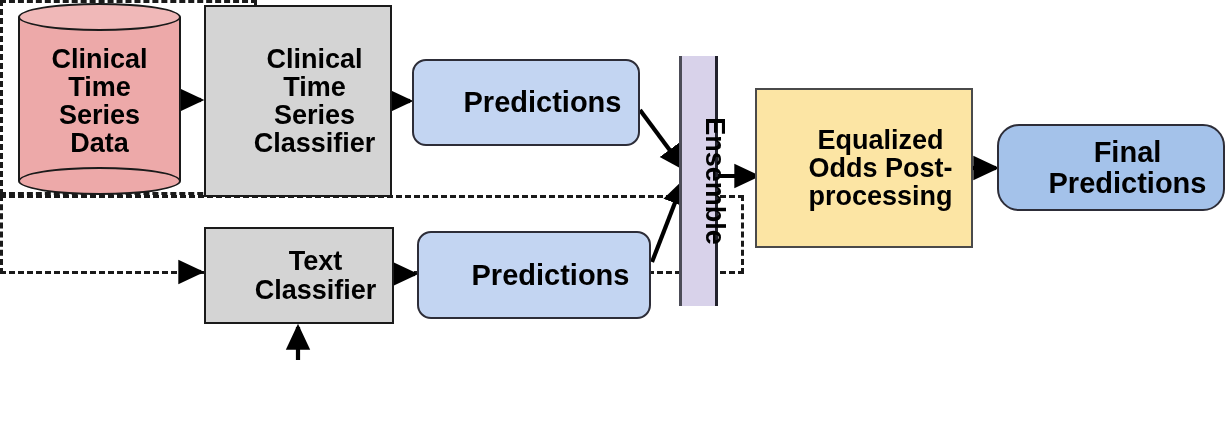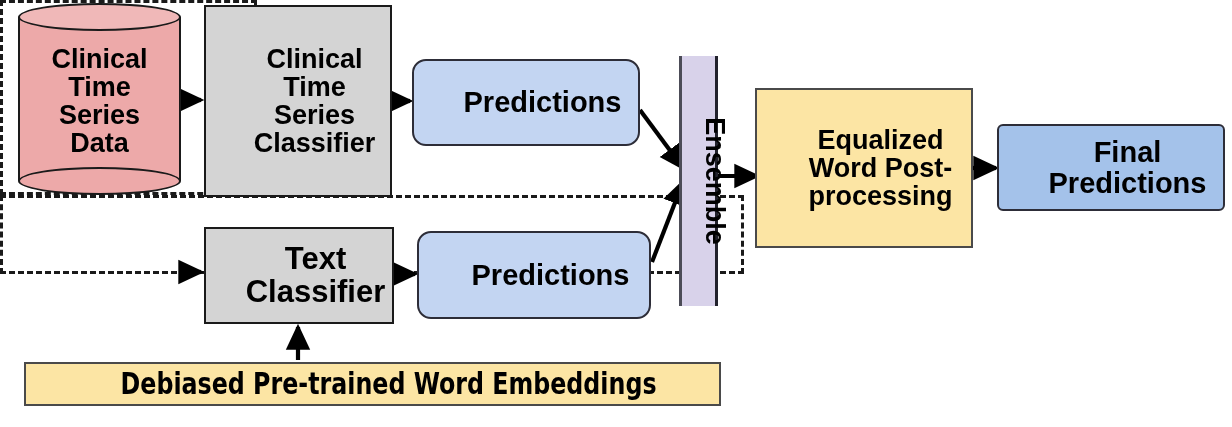--- a/index.html
+++ b/index.html
@@ -17,21 +17,21 @@
   .cyl-top{position:absolute;left:0;right:0;top:0;height:28px;border-radius:50%;
            background:#f0b8b8;border:2.5px solid #1a1a1a;box-sizing:border-box;}
   .cyl-bot{position:absolute;left:0;right:0;bottom:0;height:28px;border-radius:50%;
            background:#eda9a9;border:2.5px solid #1a1a1a;box-sizing:border-box;}
   .cyl-label{position:absolute;left:0;right:0;top:0;bottom:0;display:flex;
              align-items:center;justify-content:center;text-align:center;
              font-weight:bold;color:#000;line-height:1.04;z-index:2;}
 
   .rectbox{background:#d4d4d4;border:2.5px solid #1a1a1a;}
   .roundblue{background:#c3d5f2;border:2.5px solid #2d2d38;border-radius:14px;}
-  .roundblue2{background:#a4c2ea;border:2.5px solid #2d2d38;border-radius:6px;}
+  .roundblue2{background:#a4c2ea;border:2.5px solid #2d2d38;border-radius:22px;}
   .yellowbox{background:#fce5a4;border:2.5px solid #4a4a4a;}
   .yellowbar{background:#fce5a4;border:2.5px solid #4a4a4a;}
   .dashbox{border:3px dashed #1a1a1a;background:transparent;z-index:1;}
   .ensemble{background:#d8d2ea;border-left:3px solid #4c4c57;border-right:3px solid #22222c;
             box-sizing:border-box;}
   .ensemble .vtxt{transform:rotate(90deg);white-space:nowrap;font-weight:bold;}
 
   .condensed{font-family:"Liberation Sans Narrow","DejaVu Sans Condensed","Liberation Sans",sans-serif;
              transform:scaleX(0.88);transform-origin:center;white-space:nowrap;}
   svg.arrows{position:absolute;left:0;top:0;width:1232px;height:427px;z-index:2;
@@ -78,41 +78,38 @@
     <span style="white-space:pre-line;">Clinical
 Time
 Series
 Classifier</span>
   </div>
 
   <div class="node roundblue" style="left:412px;top:59px;width:228px;height:87px;font-size:29px;">
     <span>Predictions</span>
   </div>
 
-  <div class="node rectbox" style="left:204px;top:227px;width:190px;height:97px;font-size:31px;">
+  <div class="node rectbox" style="left:204px;top:227px;width:190px;height:97px;font-size:27px;">
     <span style="white-space:pre-line;">Text
 Classifier</span>
   </div>
 
   <div class="node roundblue" style="left:417px;top:231px;width:234px;height:88px;font-size:29px;">
     <span>Predictions</span>
   </div>
 
   <div class="node ensemble" style="left:679px;top:56px;width:34px;height:250px;font-size:27px;">
     <span class="vtxt">Ensemble</span>
   </div>
 
   <div class="node yellowbox" style="left:755px;top:88px;width:218px;height:160px;font-size:27px;">
     <span style="white-space:pre-line;">Equalized
-Word Post-
+Odds Post-
 processing</span>
   </div>
 
   <div class="node roundblue2" style="left:997px;top:124px;width:228px;height:87px;font-size:29px;">
     <span style="white-space:pre-line;">Final
 Predictions</span>
   </div>
 
-  <div class="node yellowbar" style="left:24px;top:362px;width:697px;height:44px;font-size:30px;">
-    <span class="condensed">Debiased Pre-trained Word Embeddings</span>
-  </div>
 
 </div>
 
 </body></html>

